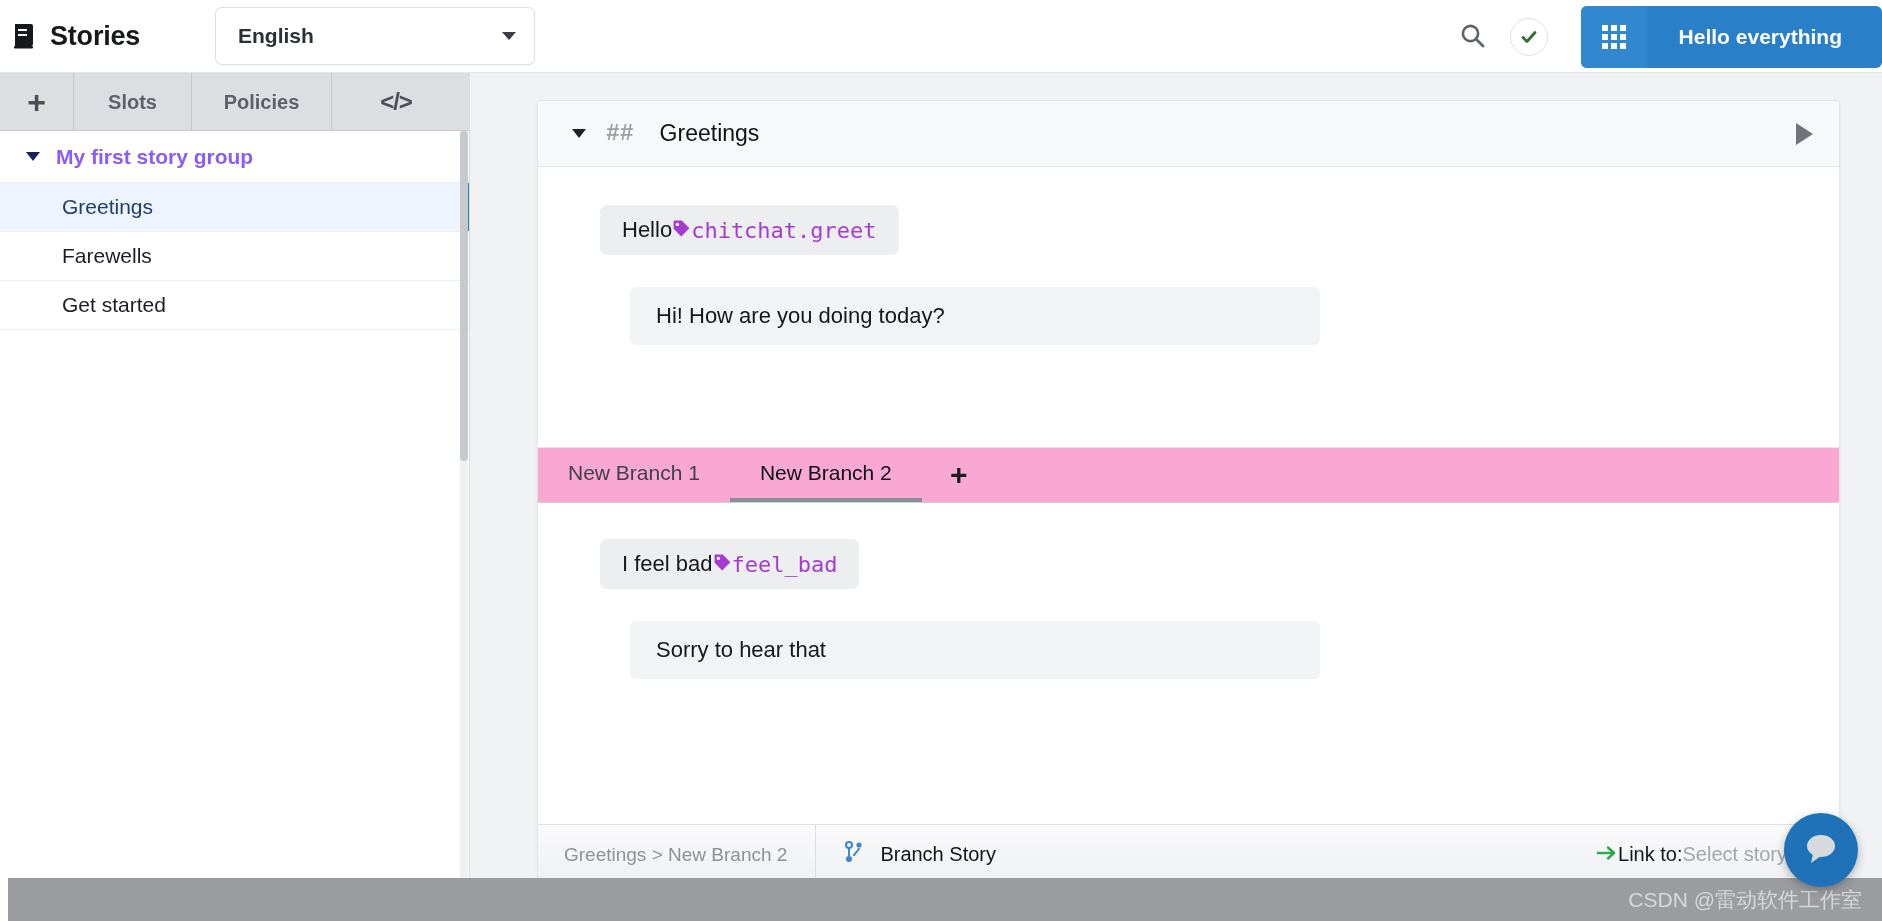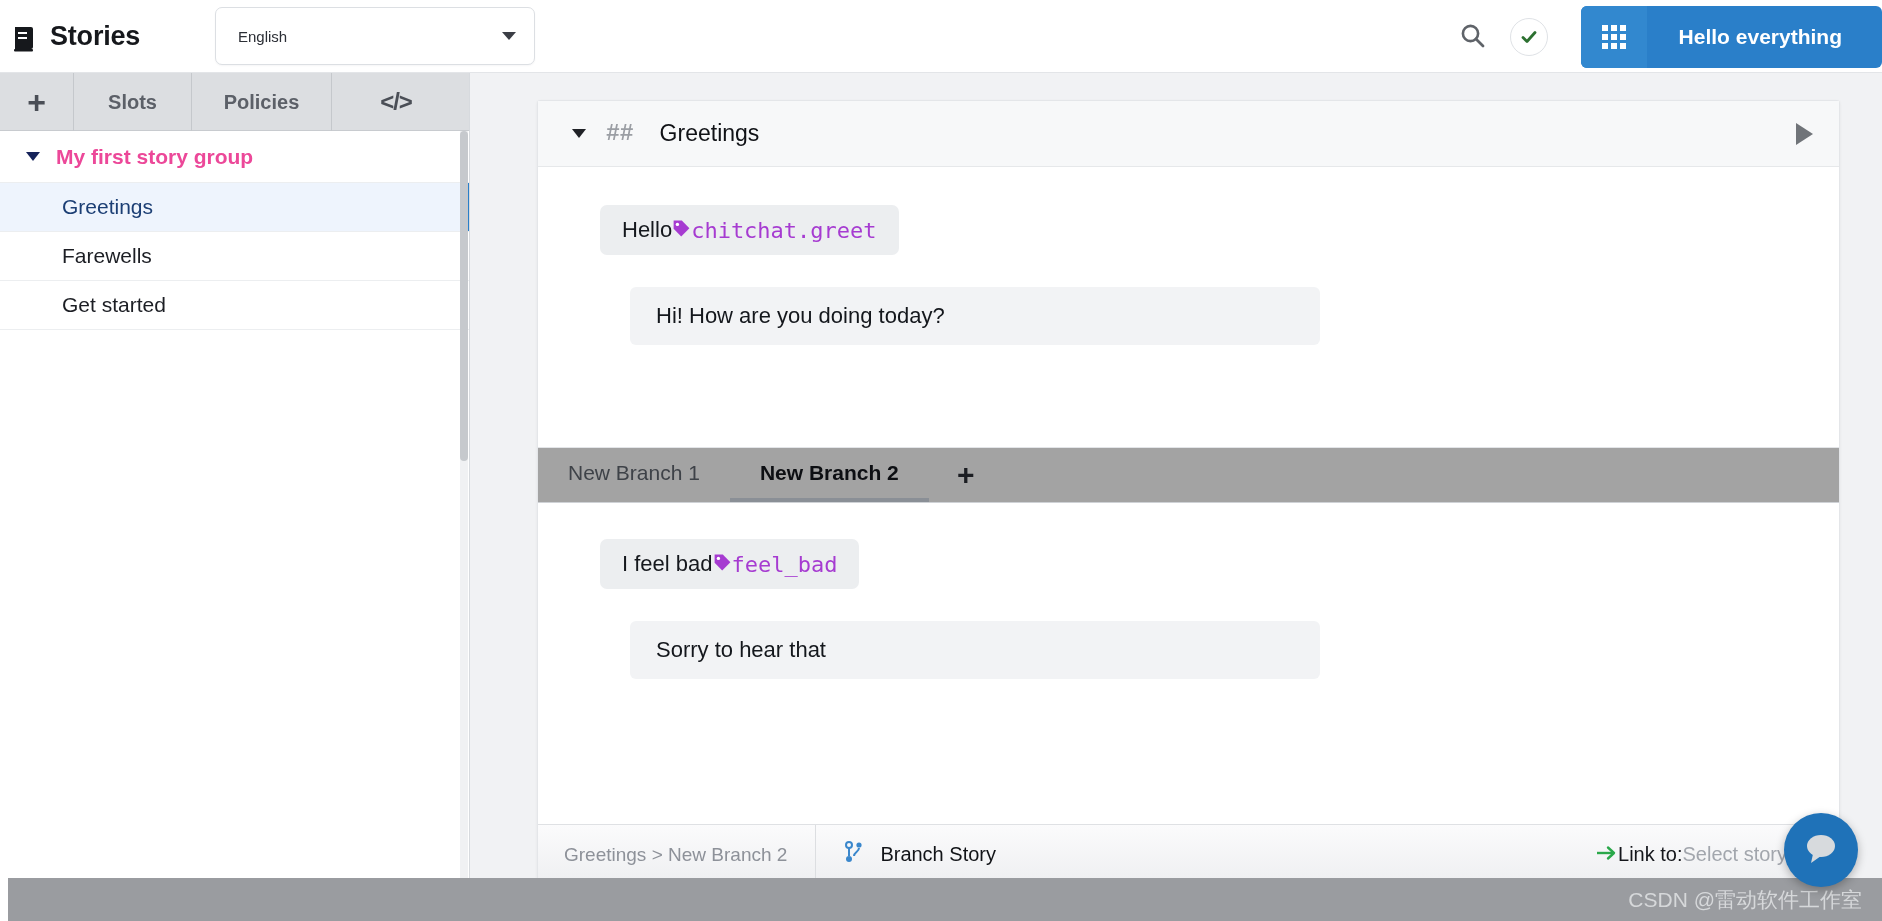--- a/index.html
+++ b/index.html
@@ -27,21 +27,21 @@
     height: 73px;
     background: #ffffff;
     border-bottom: 1px solid #e3e5e8;
     display: flex;
     align-items: center;
     z-index: 20;
   }
 
   .brand {
     display: flex;
-    align-items: flex-end;
+    align-items: center;
     gap: 14px;
     margin-left: 12px;
     width: 190px;
   }
 
   .book-icon {
     width: 24px; height: 26px;
     position: relative;
     flex: none;
   }
@@ -62,23 +62,24 @@
     height: 58px;
     background: #ffffff;
     border: 1px solid #dcdfe3;
     border-radius: 7px;
     display: flex;
     align-items: center;
     padding: 0 18px 0 22px;
     box-shadow: 0 1px 2px rgba(16,24,40,0.04);
   }
   .lang-value {
-    font-size: 15px;
+    font-size: 21px;
     color: #2c2f36;
     flex: 1;
+    font-weight: bold;
   }
   .chev-down {
     width: 0; height: 0;
     border-left: 7px solid transparent;
     border-right: 7px solid transparent;
     border-top: 8px solid #3b3e45;
   }
 
   .topbar-right {
     position: absolute;
@@ -211,21 +212,21 @@
   .tri-down {
     width: 0; height: 0;
     border-left: 7px solid transparent;
     border-right: 7px solid transparent;
     border-top: 9px solid #16235a;
     flex: none;
   }
   .group-name {
     font-size: 21px;
     font-weight: 700;
-    color: #ec4899;
+    color: #8b5cf6;
   }
 
   .story-item {
     position: relative;
     display: flex;
     align-items: center;
     height: 49px;
     padding-left: 62px;
     font-size: 21px;
     color: #1c1e24;
@@ -356,21 +357,21 @@
     align-items: center;
     padding: 0 26px;
     font-size: 22px;
     color: #14171c;
     cursor: pointer;
   }
 
   
   .branch-tabs {
     height: 56px;
-    background: #a3a3a3;
+    background: #f9a8d4;
     border-top: 1px solid #e3e5e8;
     border-bottom: 1px solid #cfd2d6;
     display: flex;
     align-items: flex-end;
     padding-left: 0;
     flex: none;
   }
   .branch-tab {
     height: 55px;
     display: flex;
@@ -379,21 +380,21 @@
     font-size: 21px;
     color: #3e4248;
     background: transparent;
     border: none;
     border-bottom: 3px solid transparent;
     cursor: pointer;
     font-family: "Liberation Sans", sans-serif;
   }
   .branch-tab.active {
     color: #0d0f13;
-    font-weight: 700;
+    font-weight: 400;
     border-bottom: 4px solid #8a8f96;
   }
   .branch-add {
     height: 55px;
     width: 74px;
     display: flex;
     align-items: center;
     justify-content: center;
     background: transparent;
     border: none;

